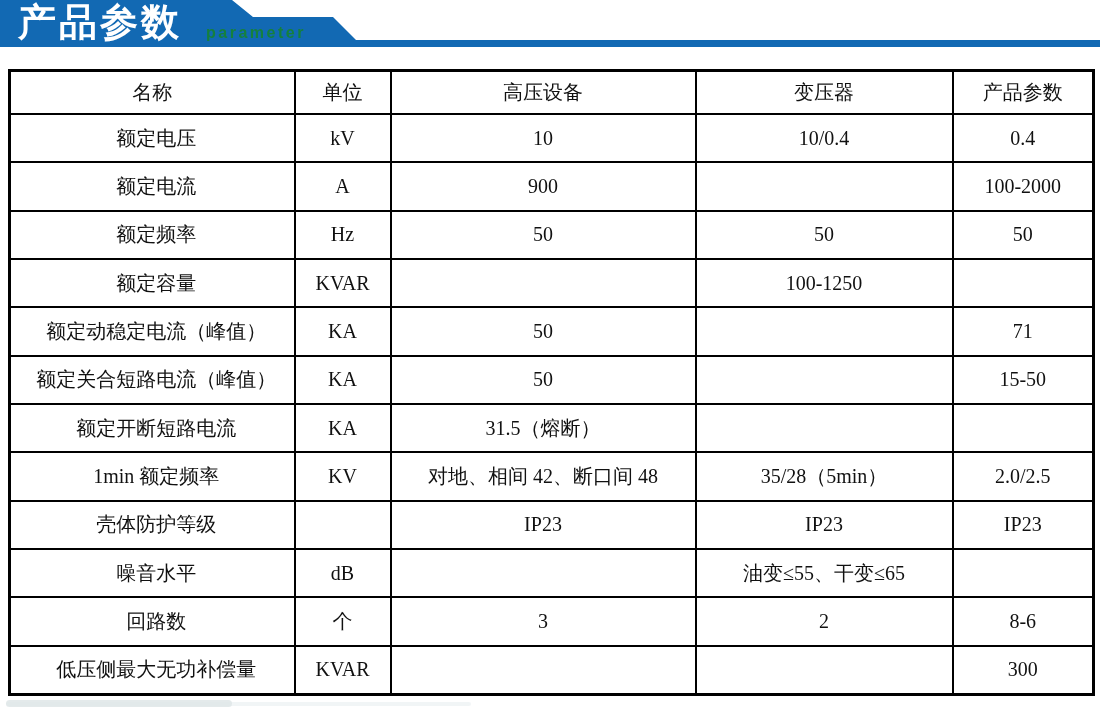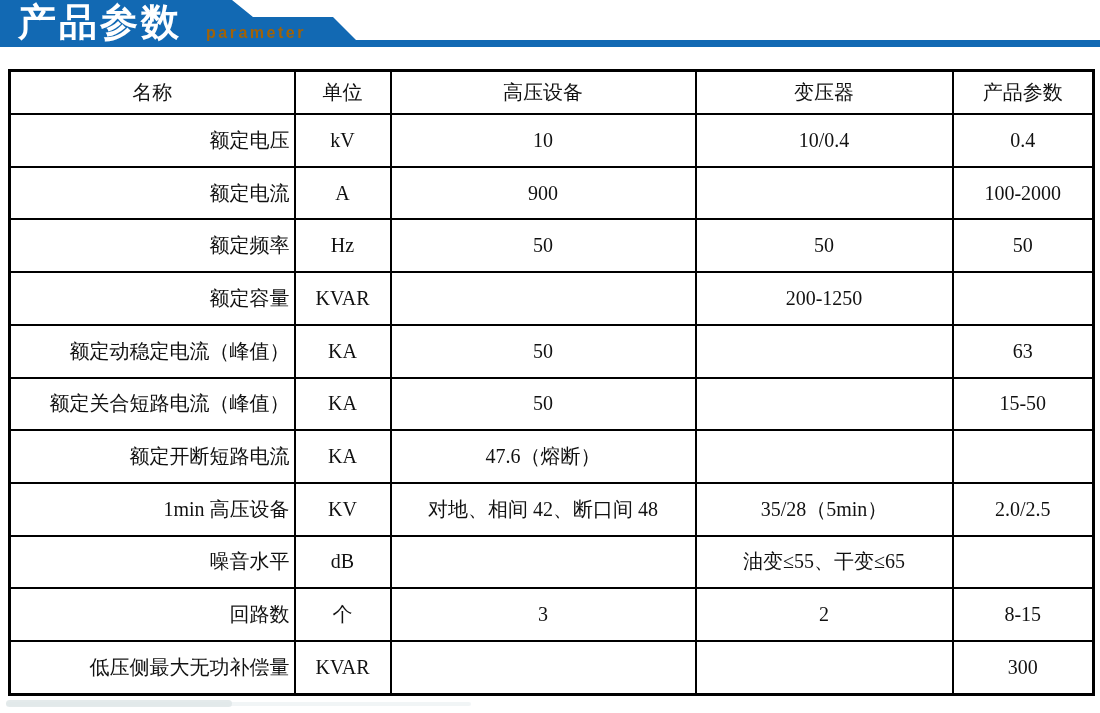--- a/index.html
+++ b/index.html
@@ -17,40 +17,40 @@
   }
   .banner-title{
     position:absolute;left:18px;top:2px;
     font-family:"Liberation Sans","DejaVu Sans",sans-serif;
     font-weight:bold;font-size:38px;line-height:40px;color:#ffffff;
     letter-spacing:3px;white-space:nowrap;
   }
   .banner-subtitle{
     position:absolute;left:206px;top:25px;
     font-family:"Liberation Sans","DejaVu Sans",sans-serif;
-    font-weight:bold;font-size:16px;line-height:16px;color:#a16207;
+    font-weight:bold;font-size:16px;line-height:16px;color:#15803d;
     letter-spacing:2.5px;white-space:nowrap;
   }
 
   
   .table-wrap{position:absolute;top:69px;left:8px;}
   table.params{
     table-layout:fixed;border-collapse:collapse;
     width:1084px;height:627px;
     border:3px solid #000;
     font-size:20px;color:#111;
   }
   table.params th,table.params td{
     border:2px solid #000;
     text-align:center;vertical-align:middle;
     padding:0 4px;white-space:nowrap;overflow:hidden;
     font-weight:normal;height:41px;
   }
   table.params td.name-col{
-    text-align:right;padding-left:12px;
+    text-align:center;padding-left:12px;
   }
 
   
   .smudge{
     position:absolute;left:6px;top:700px;width:226px;height:7px;
     background:#dfe6e8;border-radius:4px;opacity:.85;
   }
   .smudge-wide{
     position:absolute;left:6px;top:702px;width:465px;height:4px;
     background:#eef3f4;border-radius:2px;opacity:.8;
@@ -100,64 +100,71 @@
           <td class="name-col">额定频率</td>
           <td>Hz</td>
           <td>50</td>
           <td>50</td>
           <td>50</td>
         </tr>
         <tr>
           <td class="name-col">额定容量</td>
           <td>KVAR</td>
           <td></td>
-          <td>200-1250</td>
+          <td>100-1250</td>
           <td></td>
         </tr>
         <tr>
           <td class="name-col">额定动稳定电流（峰值）</td>
           <td>KA</td>
           <td>50</td>
           <td></td>
-          <td>63</td>
+          <td>71</td>
         </tr>
         <tr>
           <td class="name-col">额定关合短路电流（峰值）</td>
           <td>KA</td>
           <td>50</td>
           <td></td>
           <td>15-50</td>
         </tr>
         <tr>
           <td class="name-col">额定开断短路电流</td>
           <td>KA</td>
-          <td>47.6（熔断）</td>
+          <td>31.5（熔断）</td>
           <td></td>
           <td></td>
         </tr>
         <tr>
-          <td class="name-col">1min 高压设备</td>
+          <td class="name-col">1min 额定频率</td>
           <td>KV</td>
           <td>对地、相间 42、断口间 48</td>
           <td>35/28（5min）</td>
           <td>2.0/2.5</td>
+        </tr>
+        <tr>
+          <td class="name-col">壳体防护等级</td>
+          <td></td>
+          <td>IP23</td>
+          <td>IP23</td>
+          <td>IP23</td>
         </tr>
         <tr>
           <td class="name-col">噪音水平</td>
           <td>dB</td>
           <td></td>
           <td>油变≤55、干变≤65</td>
           <td></td>
         </tr>
         <tr>
           <td class="name-col">回路数</td>
           <td>个</td>
           <td>3</td>
           <td>2</td>
-          <td>8-15</td>
+          <td>8-6</td>
         </tr>
         <tr>
           <td class="name-col">低压侧最大无功补偿量</td>
           <td>KVAR</td>
           <td></td>
           <td></td>
           <td>300</td>
         </tr>
       </tbody>
   </table>

